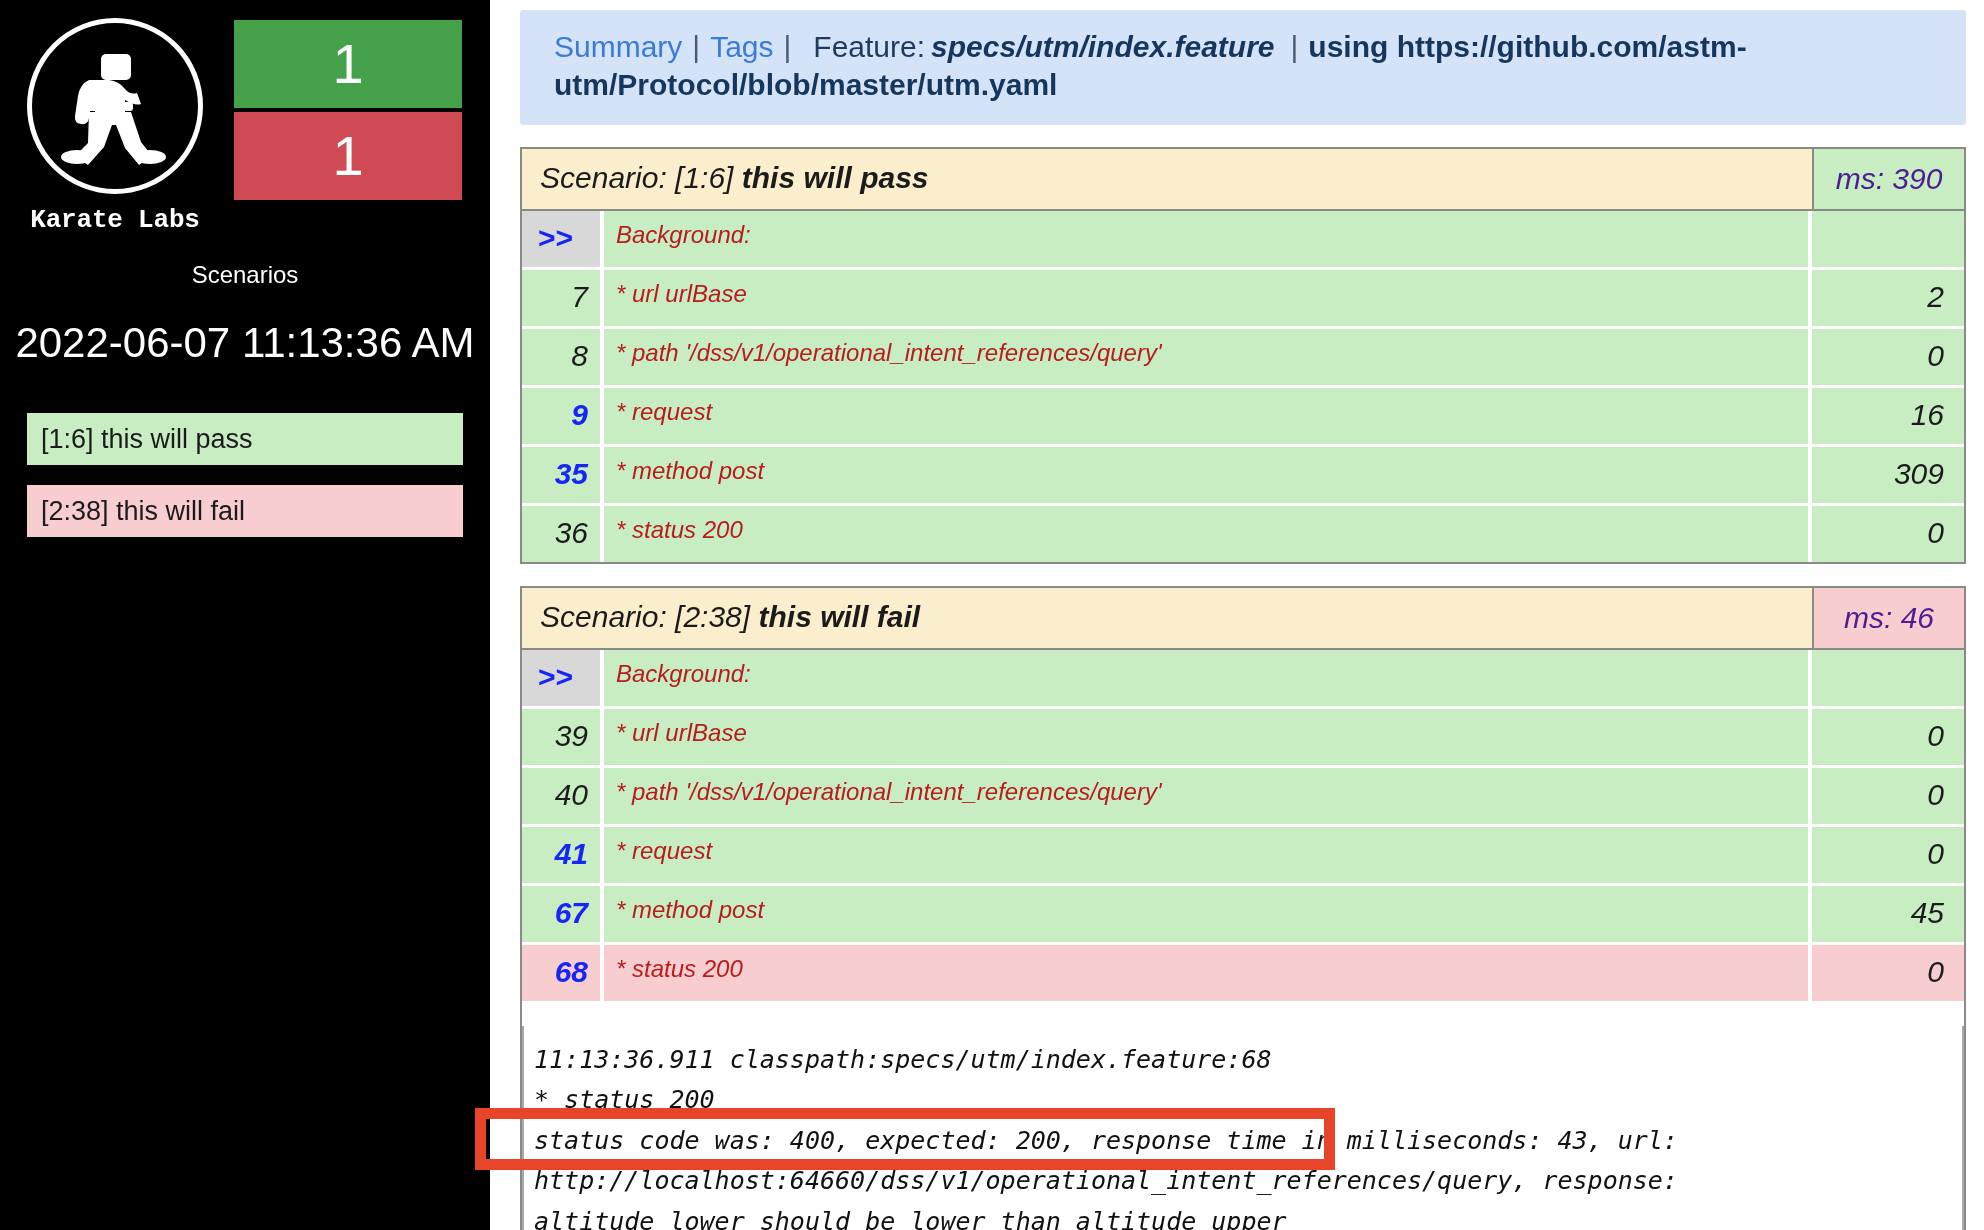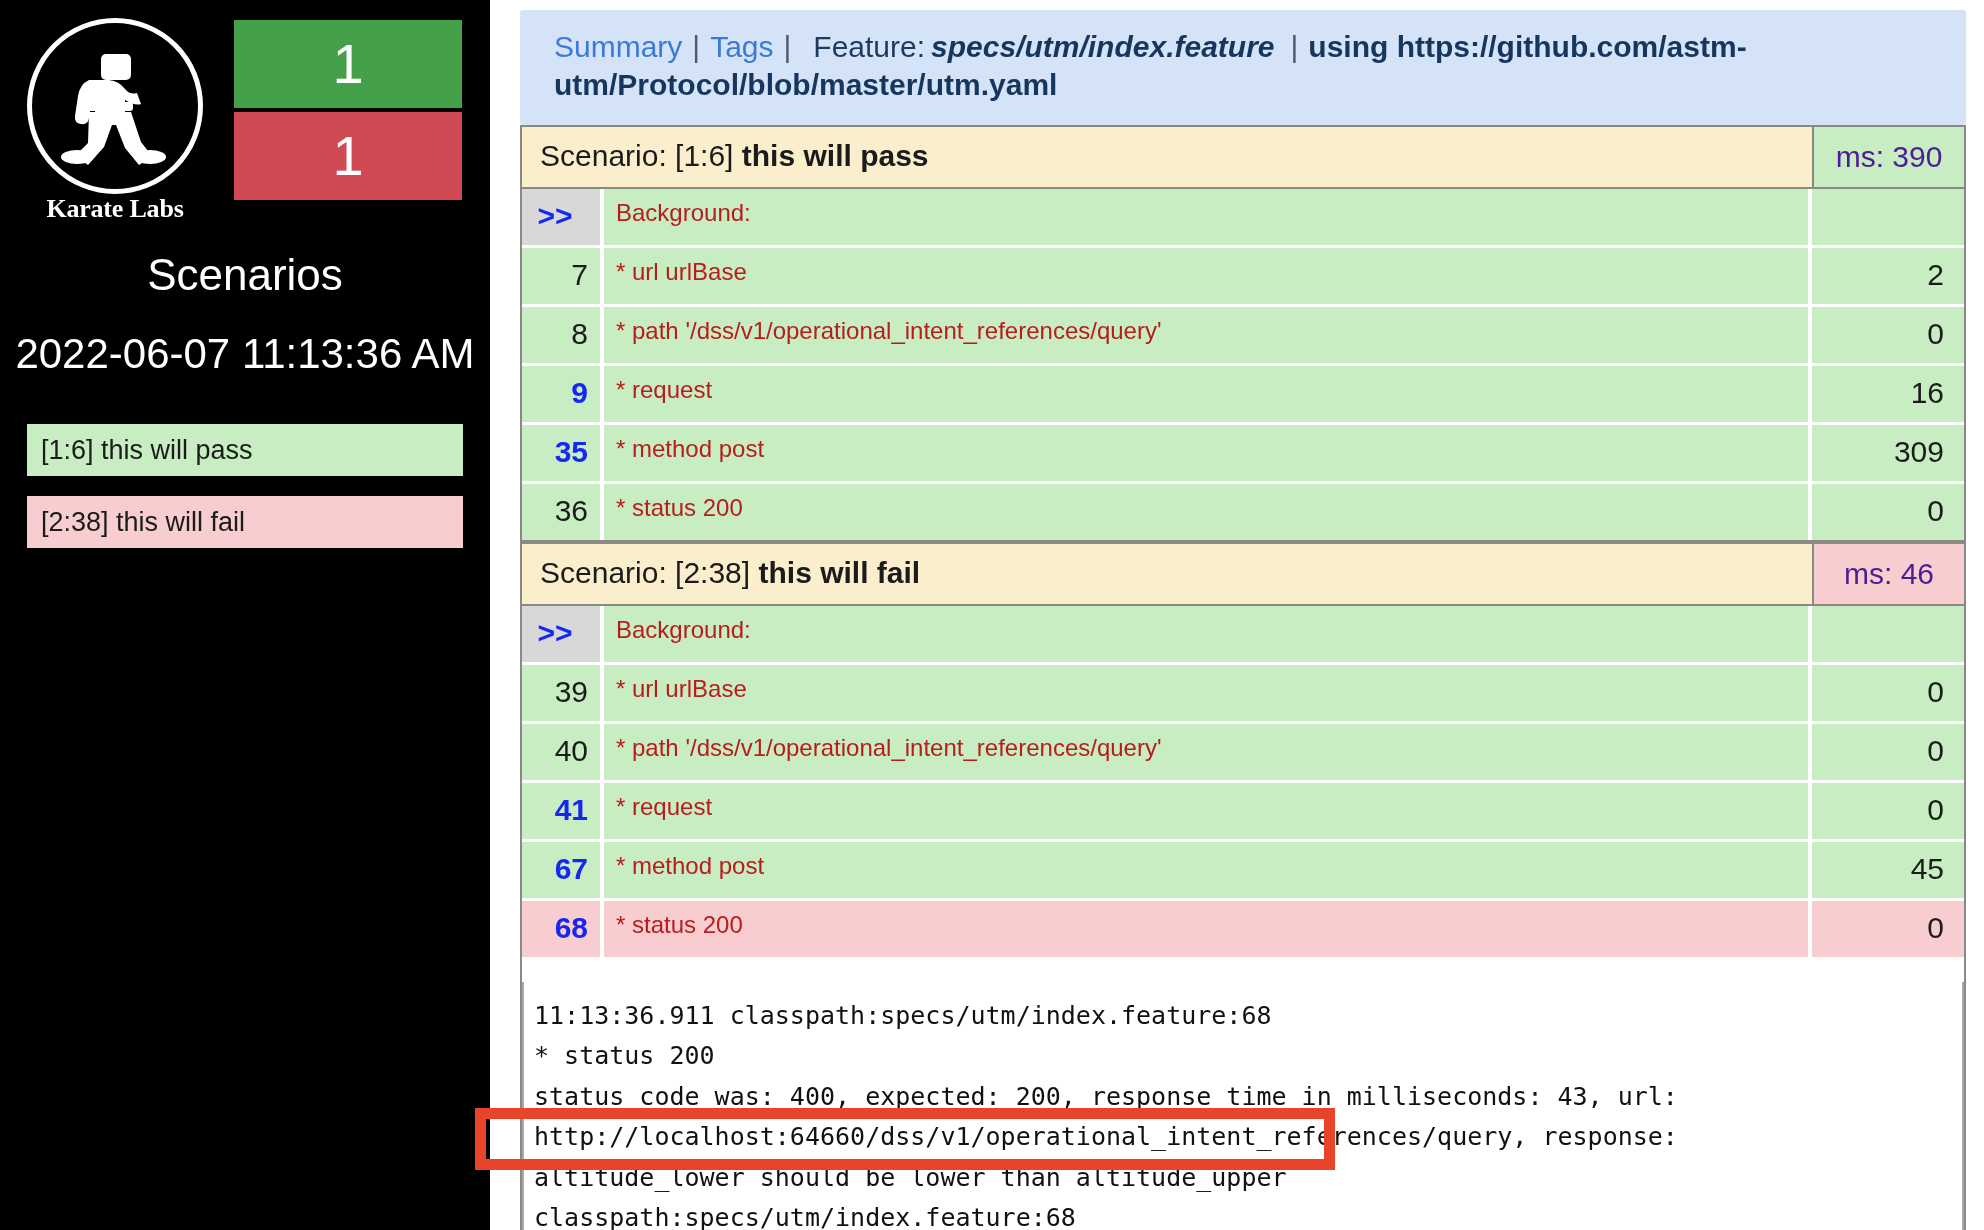--- a/index.html
+++ b/index.html
@@ -52,22 +52,23 @@
     display: flex;
     align-items: center;
     justify-content: center;
     background: #000000;
   }
   .logo-circle svg { display: block; }
   .logo-text {
     color: #ffffff;
     font-size: 26px;
     font-weight: bold;
+    margin-top: 11px;
     letter-spacing: -0.2px;
-    font-family: Liberation Serif, serif;
+    font-family: Liberation Mono, monospace;
   }
   .counts {
     margin-top: 8px;
     margin-left: 4px;
   }
   .count-box {
     width: 228px;
     height: 88px;
     display: flex;
     align-items: center;
@@ -76,21 +77,21 @@
     font-size: 56px;
     font-weight: 400;
     line-height: 1;
   }
   .count-pass { background: #4aa css; }
   .count-pass { background: #45a04a; margin-bottom: 4px; }
   .count-fail { background: #cf4a53; }
 
   .scenarios-title {
     color: #ffffff;
-    font-size: 44px;
+    font-size: 24px;
     text-align: center;
     margin-top: 26px;
     font-weight: 400;
   }
   .timestamp {
     color: #ffffff;
     font-size: 42px;
     text-align: center;
     margin-top: 30px;
     font-weight: 400;
@@ -154,22 +155,24 @@
   }
   .nav-url {
     color: #17365d;
     font-weight: bold;
     cursor: pointer;
     text-decoration: none;
   }
 
   
   .scenario {
+    margin-top: 22px;
     border: 2px solid #8a8a84;
     box-sizing: border-box;
+    font-style: italic;
   }
   .scenario-head {
     display: flex;
     background: #fbeecd;
     border-bottom: 2px solid #8a8a84;
   }
   .scenario-title {
     flex: 1;
     font-size: 30px;
     color: #1b1b1b;

